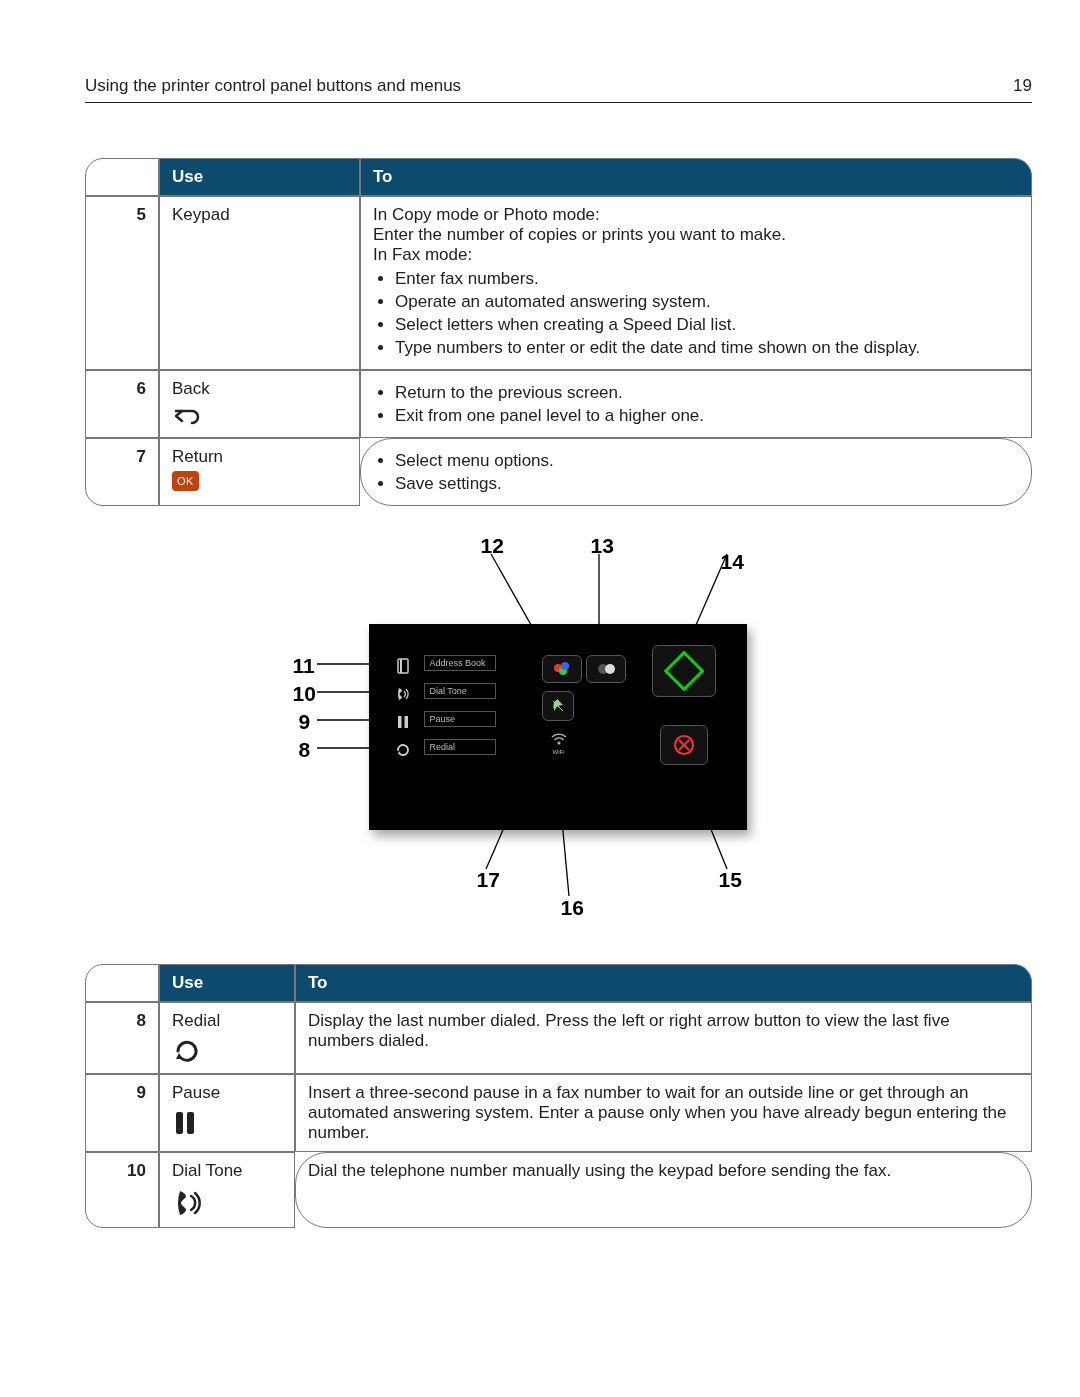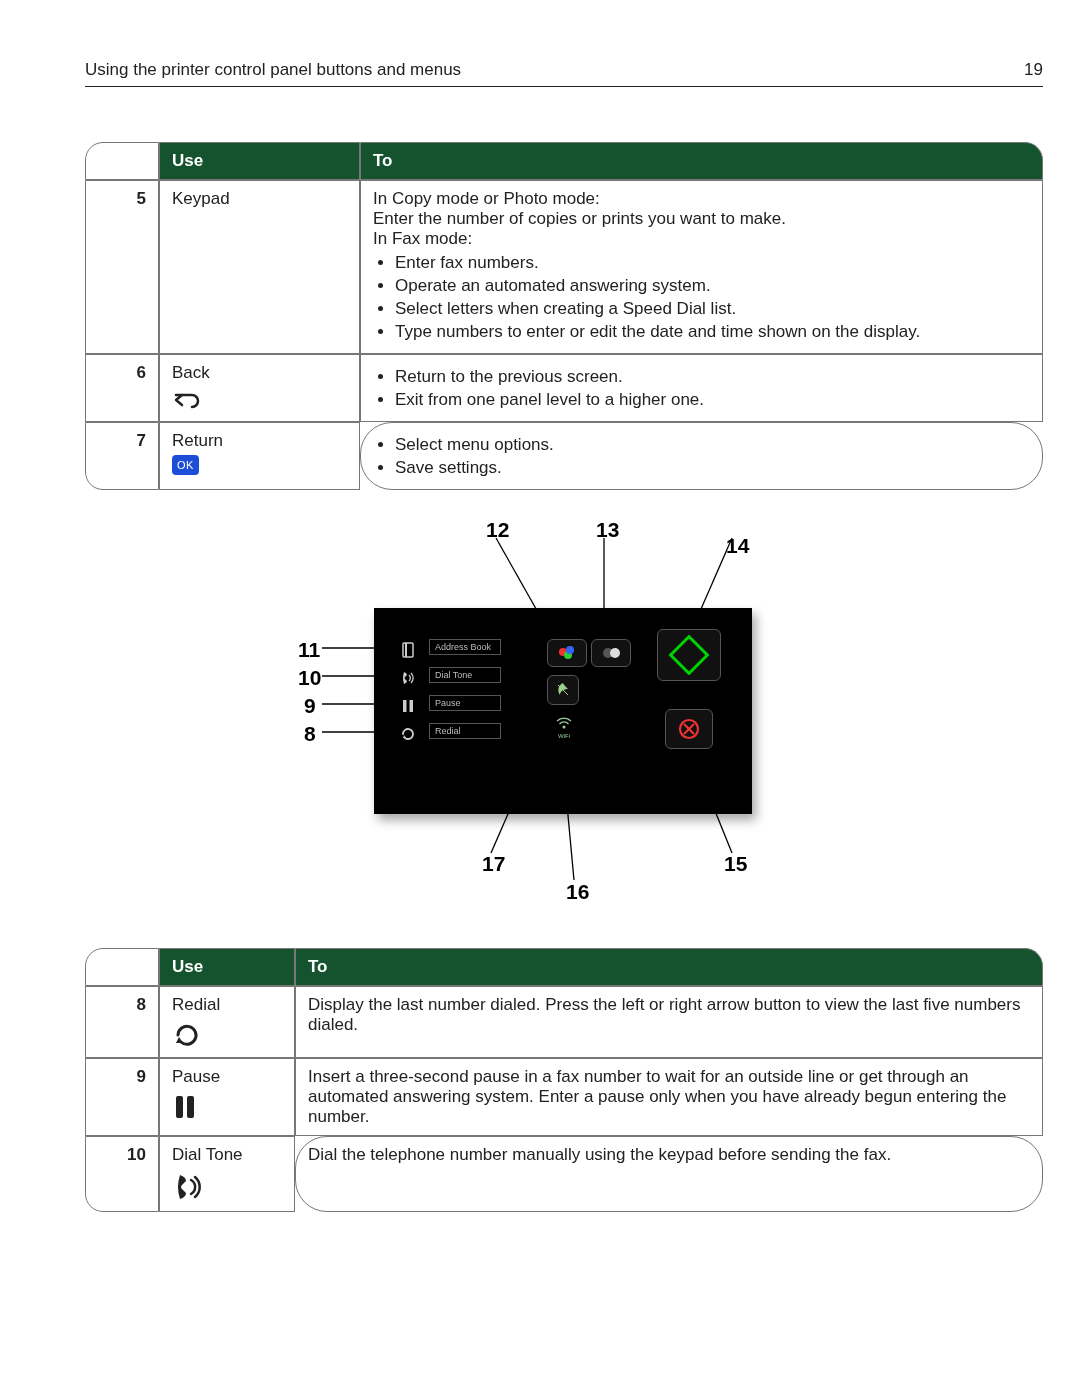--- a/index.html
+++ b/index.html
@@ -4,21 +4,22 @@
 <style>
   html, body {
     margin: 0;
     padding: 0;
     background: #fff;
     font-family: "Segoe UI", "Helvetica Neue", Arial, sans-serif;
     color: #222;
     width: 1080px;
   }
   .page {
-    padding: 60px 37px 90px 85px;
+    padding: 60px 48px 90px 85px;
+    margin-top: 16px;
   }
   .header {
     display: flex;
     justify-content: space-between;
     align-items: baseline;
     font-size: 17px;
     padding-bottom: 6px;
     border-bottom: 1.5px solid #222;
     margin-bottom: 55px;
   }
@@ -28,21 +29,21 @@
     border-spacing: 0;
     font-size: 17px;
   }
   table.controls th,
   table.controls td {
     border: 1px solid #777;
     padding: 8px 12px;
     vertical-align: top;
   }
   table.controls th {
-    background: #14532d;
+    background: #0c4a6e;
     color: #fff;
     font-weight: 600;
     text-align: left;
   }
   table.controls th.blank {
     background: #fff;
   }
   table.controls td.num {
     text-align: right;
     font-weight: 700;
@@ -63,21 +64,21 @@
   }
   ul.bullets li { margin: 3px 0; }
   .icon-cell { margin-top: 6px; }
   
   .icon-back svg,
   .icon-redial svg,
   .icon-pause svg,
   .icon-dialtone svg { display:block; }
   .ok-box {
     display:inline-block;
-    background:#1d4ed8;
+    background:#c2410c;
     color:#fff;
     font-size:11px;
     padding:4px 5px;
     border-radius:4px;
     margin-top:4px;
     letter-spacing:0.5px;
   }
 
   
   .diagram-wrap {

